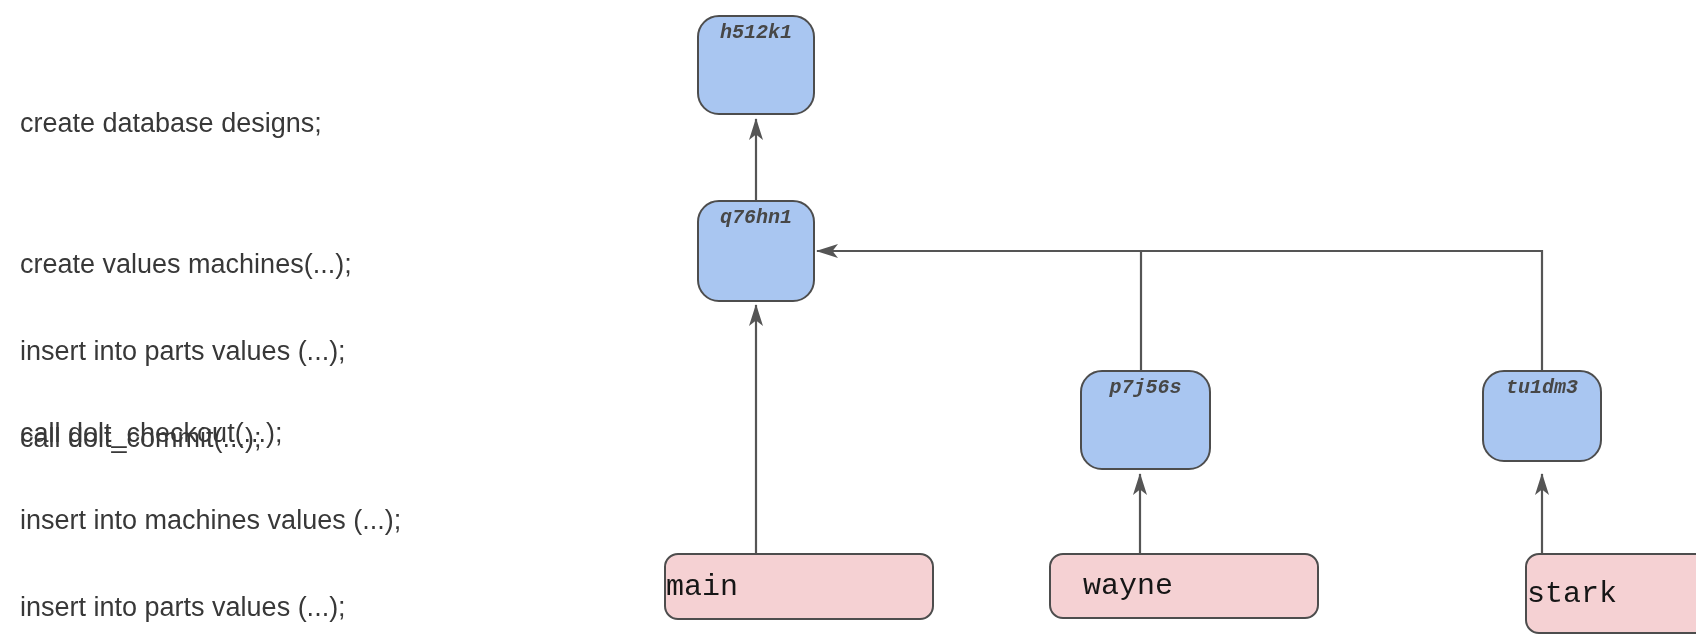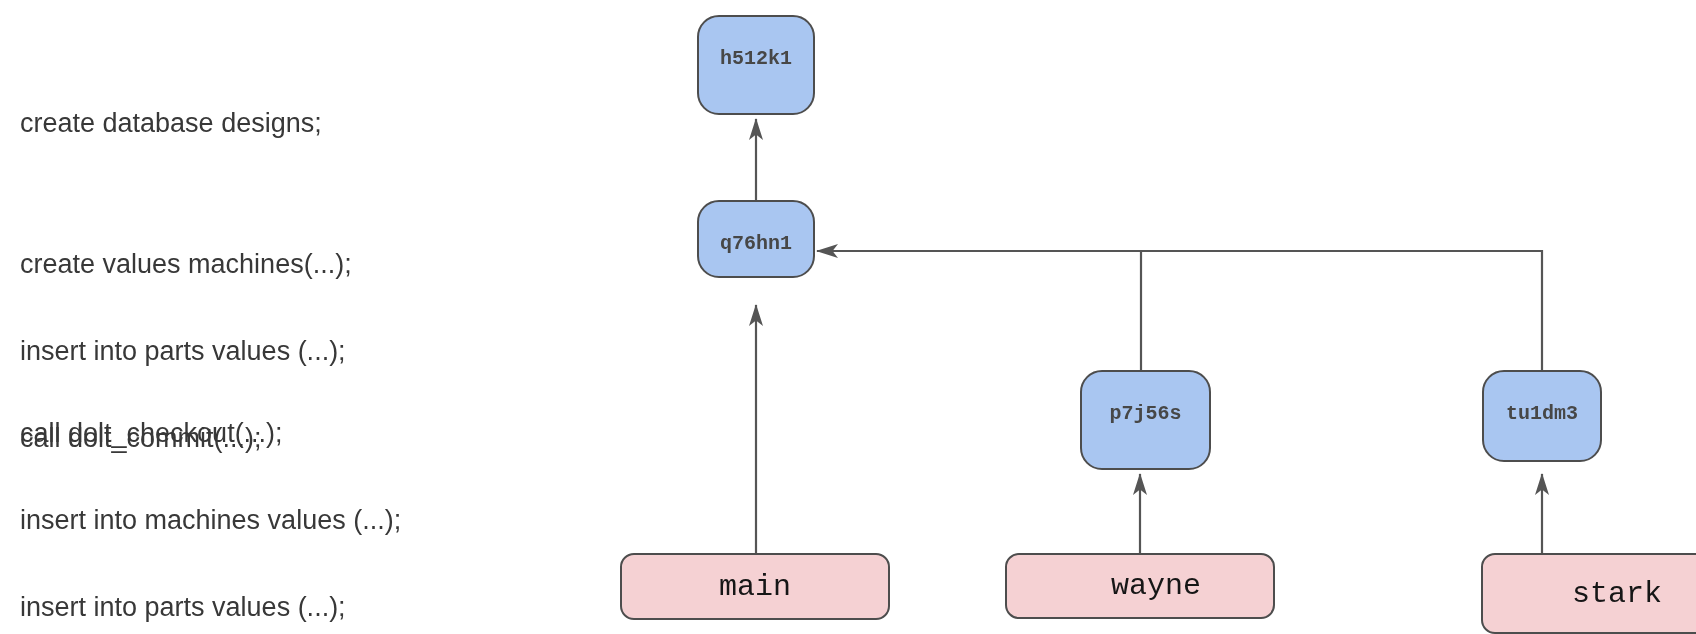--- a/index.html
+++ b/index.html
@@ -47,35 +47,37 @@
   .commit-node {
     position: absolute;
     box-sizing: border-box;
     background: var(--commit-fill);
     border: 2.5px solid var(--commit-border);
     border-radius: 22px;
     text-align: center;
   }
   .commit-id {
     display: block;
-    margin-top: 30px;
+    margin-top: 4px;
     font-family: "Liberation Mono", monospace;
     font-weight: bold;
     font-size: 20px;
     color: var(--commit-text);
+    font-style: italic;
   }
   .branch-node {
     position: absolute;
     box-sizing: border-box;
     background: var(--branch-fill);
     border: 2px solid var(--branch-border);
     border-radius: 14px;
     display: flex;
     align-items: center;
-    justify-content: center;
+    justify-content: flex-start;
+    margin-left: 44px;
   }
   .branch-label {
     font-family: "Liberation Mono", monospace;
     font-size: 30px;
     color: var(--branch-text);
   }
 </style>
 </head>
 <body>
 
@@ -109,21 +111,21 @@
     <path class="edge" d="M1140,553 L1140,474" marker-end="url(#arrow)"></path>
     <path class="edge" d="M1542,553 L1542,474" marker-end="url(#arrow)"></path>
     <path class="edge" d="M1542,370 L1542,251 L817,251" marker-end="url(#arrow)"></path>
     <path class="edge" d="M1141,370 L1141,251"></path>
   </svg>
 
   <div class="commit-node" style="left:697px; top:15px; width:118px; height:100px;">
     <span class="commit-id">h512k1</span>
   </div>
 
-  <div class="commit-node" style="left:697px; top:200px; width:118px; height:78px;">
+  <div class="commit-node" style="left:697px; top:200px; width:118px; height:102px;">
     <span class="commit-id">q76hn1</span>
   </div>
 
   <div class="commit-node" style="left:1080px; top:370px; width:131px; height:100px;">
     <span class="commit-id">p7j56s</span>
   </div>
 
   <div class="commit-node" style="left:1482px; top:370px; width:120px; height:92px;">
     <span class="commit-id">tu1dm3</span>
   </div>

